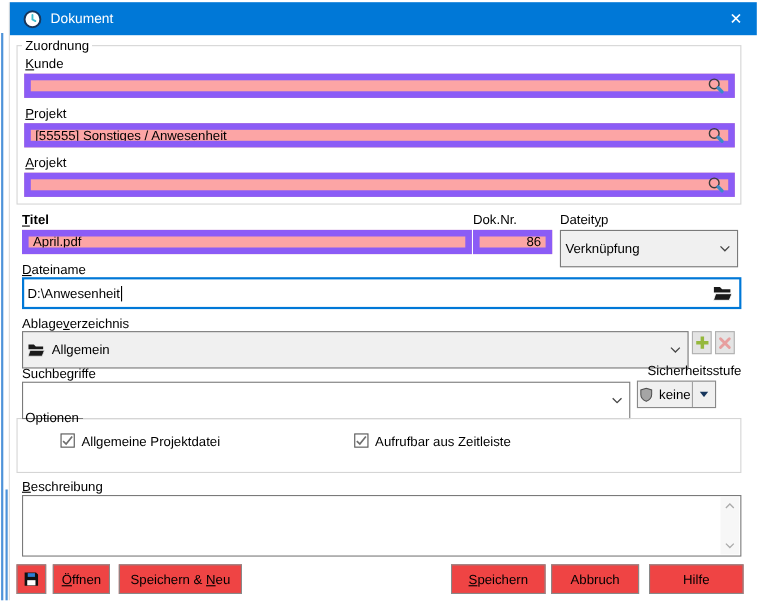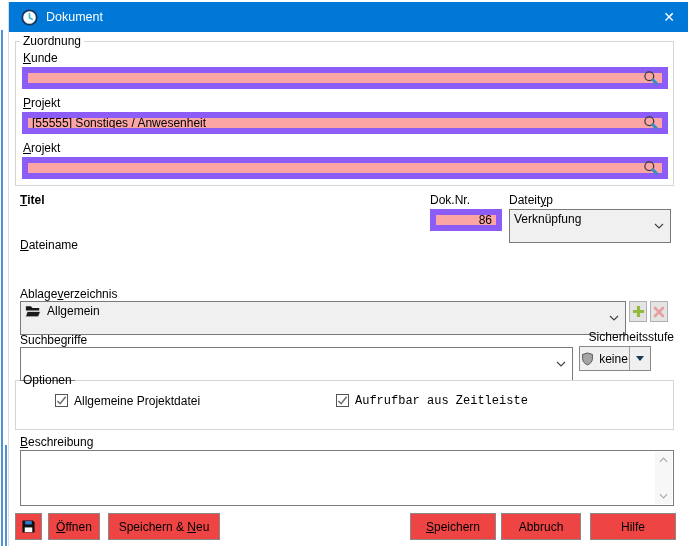--- a/index.html
+++ b/index.html
@@ -22,21 +22,21 @@
   legend{font-size:12px;padding:0 3px;margin-left:4px;}
   .lbl{position:absolute;white-space:nowrap;line-height:14px;}
   .bold{font-weight:bold;}
   .mn{text-decoration:underline;text-underline-offset:1px;}
   .field{position:absolute;box-sizing:border-box;background:#fca5a5;border:6px solid #8b5cf6;}
   .field input{position:absolute;left:0;top:0;width:100%;height:100%;border:none;outline:none;
                background:transparent;font-family:inherit;font-size:12px;padding:2px 4px;box-sizing:border-box;}
   .right-icon{position:absolute;right:3px;top:50%;transform:translateY(-50%);display:flex;align-items:center;}
   .num input{text-align:right;}
   .combo{position:absolute;box-sizing:border-box;border:1px solid #7A7A7A;background:#F0F0F0;
-         display:flex;align-items:flex-end;padding:16px 4px;}
+         display:flex;align-items:center;padding:16px 4px;}
   .combo.white{background:#fff;}
   .combo .chev{position:absolute;right:6px;top:50%;transform:translateY(-50%);display:flex;}
   .focusfield{position:absolute;box-sizing:border-box;background:#fff;border:2px solid #0078D7;
               display:flex;align-items:center;padding:0 3px;}
   .caret{display:inline-block;width:1px;height:14px;background:#000;margin-left:1px;}
   .btn{position:absolute;box-sizing:border-box;background:#ef4444;border:1px solid #898989;
        display:flex;align-items:center;justify-content:center;font-size:12px;cursor:default;}
   .smallbtn{position:absolute;box-sizing:border-box;background:#E4E4E4;border:1px solid #B0B0B0;
             display:flex;align-items:center;justify-content:center;}
   .splitbtn{position:absolute;box-sizing:border-box;background:#F0F0F0;border:1px solid #898989;
@@ -104,37 +104,50 @@
     <input value="" style="">
     <span class="right-icon">
       <svg width="16" height="16" viewBox="0 0 16 16">
         <circle cx="6.3" cy="6.3" r="4.4" fill="none" stroke="#3C3C3C" stroke-width="1.3"></circle>
         <line x1="9.8" y1="9.8" x2="13.4" y2="13.4" stroke="#3B8BC8" stroke-width="3" stroke-linecap="round"></line>
       </svg>
     </span>
   </div>
 
   <label class="lbl bold" style="left:11px;top:191px;"><span class="mn">T</span><span>itel</span></label>
+  <div class="field" style="left:11px;top:207px;width:409px;height:22px;">
+    <input value="April.pdf" style="">
+  </div>
 
   <label class="lbl" style="left:421px;top:191px;">Dok.Nr.</label>
   <div class="field num" style="left:421px;top:207px;width:72px;height:22px;">
     <input value="86" style="">
   </div>
 
   <label class="lbl" style="left:500px;top:191px;"><span>Dateit</span><span class="mn">y</span><span>p</span></label>
   <div class="combo" style="left:500px;top:207px;width:162px;height:23px;">
     <span>Verknüpfung</span>
     <span class="chev">
       <svg width="10" height="6" viewBox="0 0 10 6">
           <polyline points="1,1 5,5 9,1" fill="none" stroke="#454545" stroke-width="1.2"></polyline>
         </svg>
     </span>
   </div>
 
   <label class="lbl" style="left:11px;top:236px;"><span class="mn">D</span><span>ateiname</span></label>
+  <div class="focusfield" style="left:11px;top:250px;width:654px;height:29px;">
+    <span>D:\Anwesenheit</span>
+    <span class="caret"></span>
+    <span class="right-icon" style="right:6px;">
+      <svg width="18" height="14" viewBox="0 0 18 14">
+        <path d="M1 1 h5.5 l2 2 H16 v3 H1 z" fill="#1A1A1A"></path>
+        <path d="M2.6 7 H17.4 L15 13 H0.6 z" fill="#1A1A1A" stroke="#ffffff" stroke-width="0.8"></path>
+      </svg>
+    </span>
+  </div>
 
   <label class="lbl" style="left:11px;top:285px;"><span>Ablage</span><span class="mn">v</span><span>erzeichnis</span></label>
   <div class="combo" style="left:11px;top:299px;width:606px;height:22px;gap:6px;">
     <span>
       <svg width="16" height="13" viewBox="0 0 18 14">
         <path d="M1 1 h5.5 l2 2 H16 v3 H1 z" fill="#1A1A1A"></path>
         <path d="M2.6 7 H17.4 L15 13 H0.6 z" fill="#1A1A1A" stroke="#F0F0F0" stroke-width="0.8"></path>
       </svg>
     </span>
     <span>Allgemein</span>
@@ -193,21 +206,21 @@
   </fieldset>
 
   <div class="checkrow" style="left:26px;top:392px;">
     <span class="checkbox">
       <svg width="11" height="11" viewBox="0 0 12 12">
           <polyline points="1.5,6.5 4.5,9.5 10.5,2" fill="none" stroke="#6E6E6E" stroke-width="1.7"></polyline>
         </svg>
     </span>
     <span>Allgemeine Projektdatei</span>
   </div>
-  <div class="checkrow" style="left:307px;top:392px;font-family:Liberation Mono, monospace;">
+  <div class="checkrow" style="left:293px;top:392px;">
     <span class="checkbox">
       <svg width="11" height="11" viewBox="0 0 12 12">
           <polyline points="1.5,6.5 4.5,9.5 10.5,2" fill="none" stroke="#6E6E6E" stroke-width="1.7"></polyline>
         </svg>
     </span>
     <span>Aufrufbar aus Zeitleiste</span>
   </div>
 
   <label class="lbl" style="left:11px;top:433px;"><span class="mn">B</span><span>eschreibung</span></label>
   <div class="textbox" style="left:11px;top:448px;width:654px;height:56px;">

